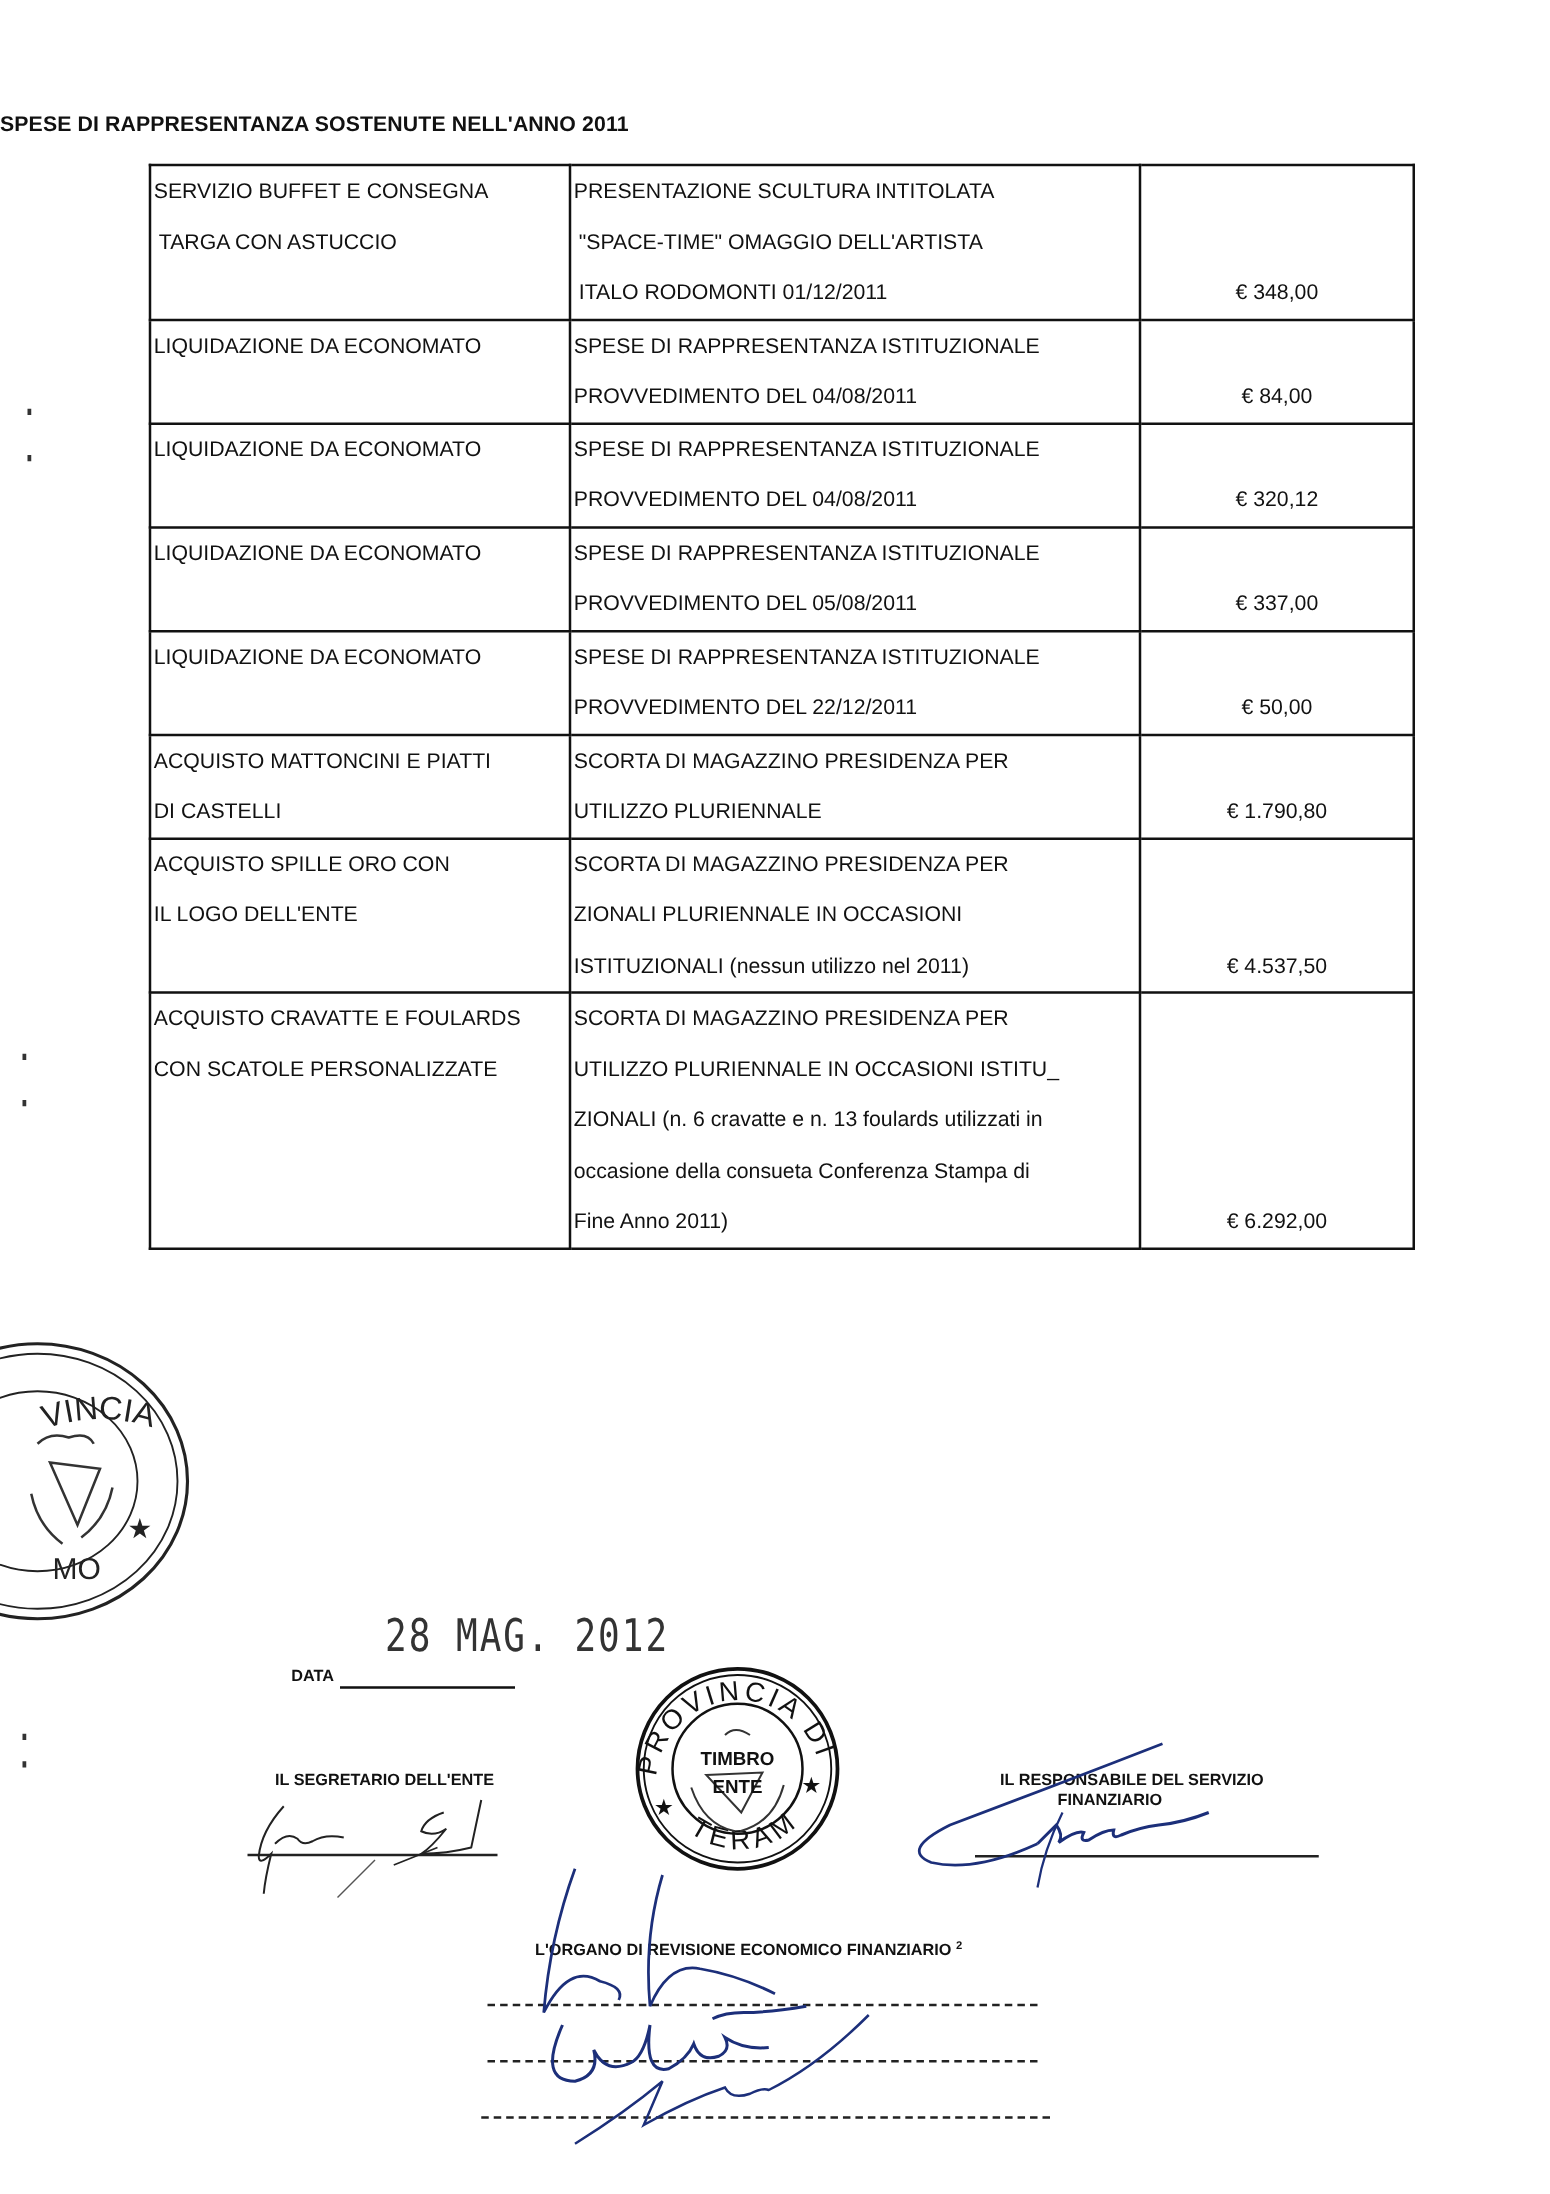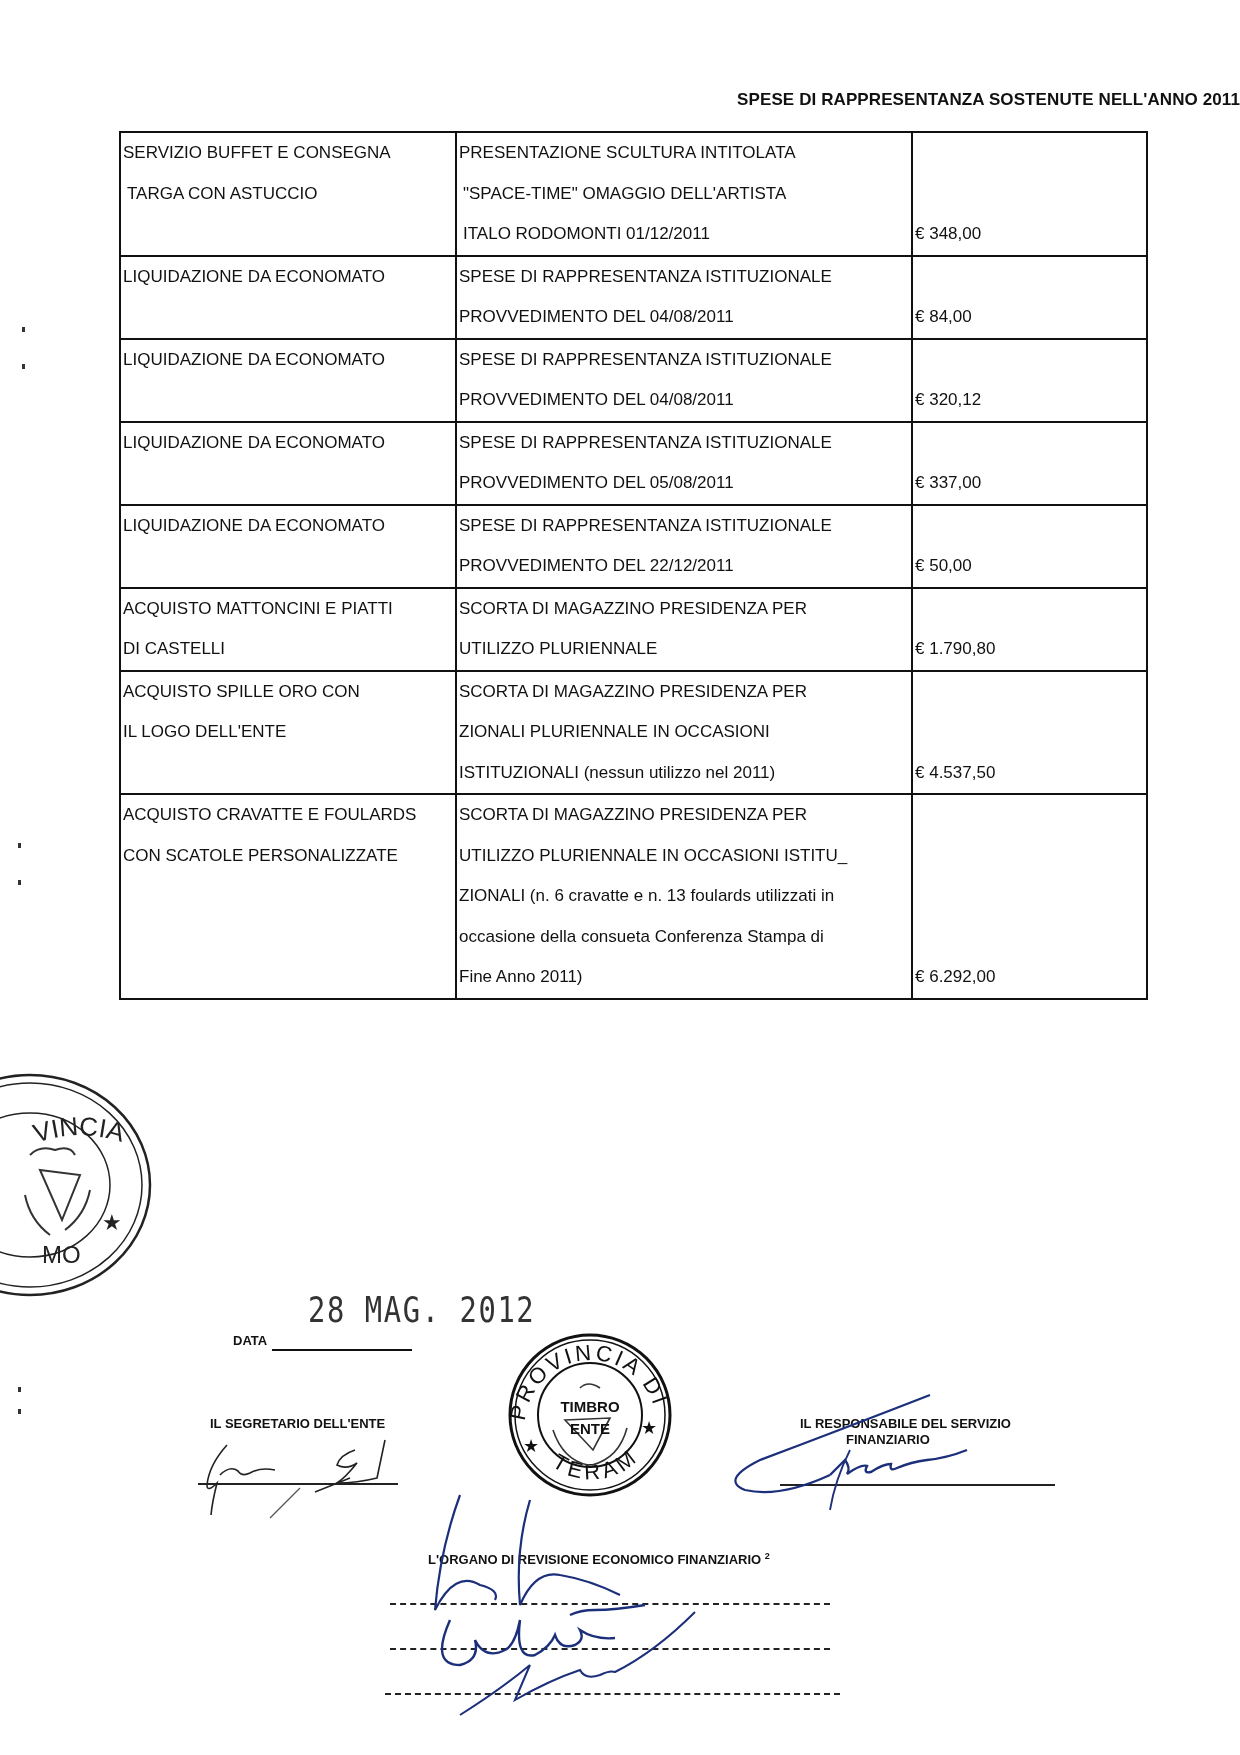--- a/index.html
+++ b/index.html
@@ -1,26 +1,26 @@
 <!DOCTYPE html>
 <html><head>
 <meta charset="utf-8">
 <style>
   html, body { margin: 0; padding: 0; background: #ffffff; }
   body { width: 1240px; height: 1755px; position: relative; overflow: hidden;
          font-family: "Liberation Sans", sans-serif; color: #111; }
-  .title { position: absolute; top: 90px; left: 0; width: 1240px; text-align: right;
+  .title { position: absolute; top: 90px; left: 0; width: 1240px; text-align: left;
            font-weight: bold; font-size: 17px; letter-spacing: 0.1px; }
   table.spese { position: absolute; top: 131px; left: 119px; width: 1001px;
                 border-collapse: collapse; table-layout: fixed; }
   table.spese td { border: 2px solid #111; vertical-align: top; padding: 0 2px;
                    font-size: 17px; line-height: 40.5px; }
   table.spese td.c1 { width: 330px; border-radius: 15px; }
   table.spese td.c2 { width: 450px; }
-  table.spese td.c3 { width: 213px; text-align: left; vertical-align: bottom; padding-right: 18px; }
+  table.spese td.c3 { width: 213px; text-align: center; vertical-align: bottom; padding-right: 2px; }
   .line { display: block; white-space: nowrap; }
   .ind { padding-left: 4px; }
   tr.total td { font-weight: bold; line-height: 34px; }
   tr.total td.c1 { border-right: none; }
   tr.total td.c2 { border-left: none; }
   .stamp-date { position: absolute; left: 308px; top: 1289px; font-family: "DejaVu Sans Mono", monospace;
                 font-size: 36px; letter-spacing: 2px; color: #333; transform: scaleX(0.8); transform-origin: left; }
   .date-label { position: absolute; left: 233px; top: 1333px; font-size: 13px; font-weight: bold; }
   .date-line { position: absolute; left: 272px; top: 1349px; width: 140px; border-bottom: 2px solid #111; }
   .sig-label { position: absolute; font-size: 13px; font-weight: bold; white-space: nowrap; }
@@ -153,21 +153,21 @@
     <path d="M 30,80 q 10,-10 25,-5 q 15,-5 20,5"></path>
     <path d="M 25,120 q 5,25 25,40"></path>
     <path d="M 90,115 q -5,25 -25,40"></path>
   </g>
 </svg>
 
 <div class="stamp-date">28 MAG. 2012</div>
 <div class="date-label">DATA</div>
 <div class="date-line"></div>
 
-<div class="sig-label" style="left:210px;top:1416px;">IL SEGRETARIO  DELL'ENTE</div>
+<div class="sig-label" style="left:220px;top:1416px;">IL SEGRETARIO  DELL'ENTE</div>
 <div class="sig-line" style="left:198px;top:1483px;width:200px;"></div>
 <svg style="left:195px;top:1430px;" width="230" height="90" viewBox="0 0 230 90">
   <path d="M 32,15 q -18,20 -20,40 q 0,8 10,-2 q -5,20 -6,32" fill="none" stroke="#222" stroke-width="1.6"></path>
   <path d="M 25,45 q 10,-10 18,-4 q 4,6 12,2 q 10,-6 25,-3" fill="none" stroke="#222" stroke-width="1.6"></path>
   <path d="M 160,20 q -15,5 -18,15 q 10,5 20,-2 q -12,15 -20,20 q 20,0 40,-5 L 190,10" fill="none" stroke="#222" stroke-width="1.6"></path>
   <path d="M 75,88 L 105,58" fill="none" stroke="#555" stroke-width="1.2"></path>
   <path d="M 120,62 L 155,48" fill="none" stroke="#222" stroke-width="1.4"></path>
 </svg>
 
 <svg style="left:505px;top:1330px;" width="170" height="170" viewBox="0 0 170 170">

